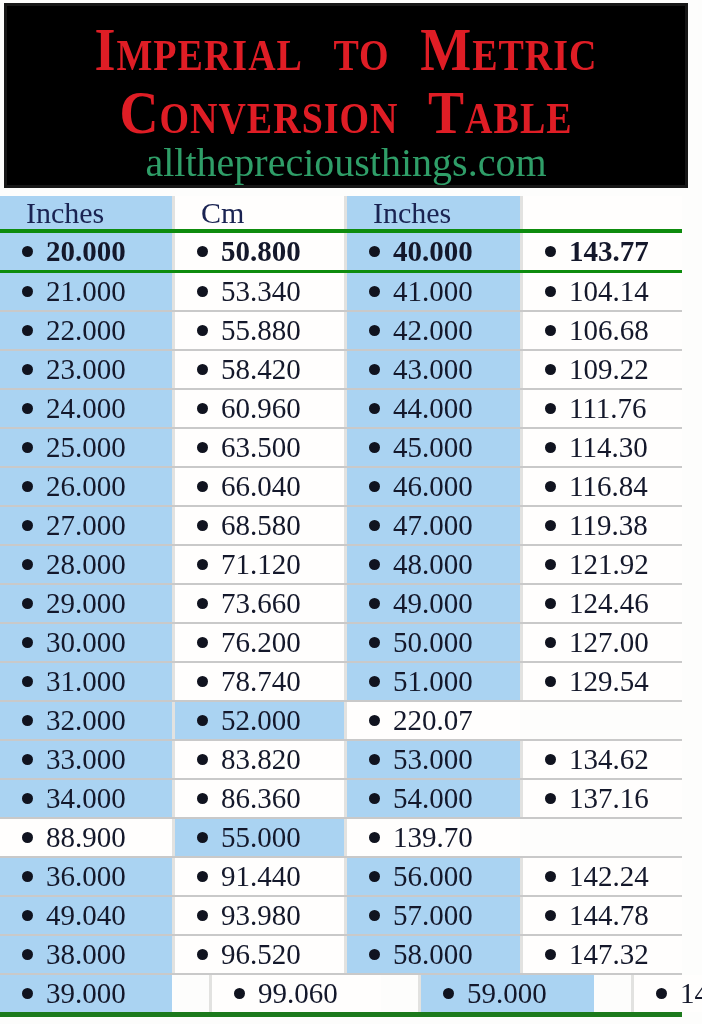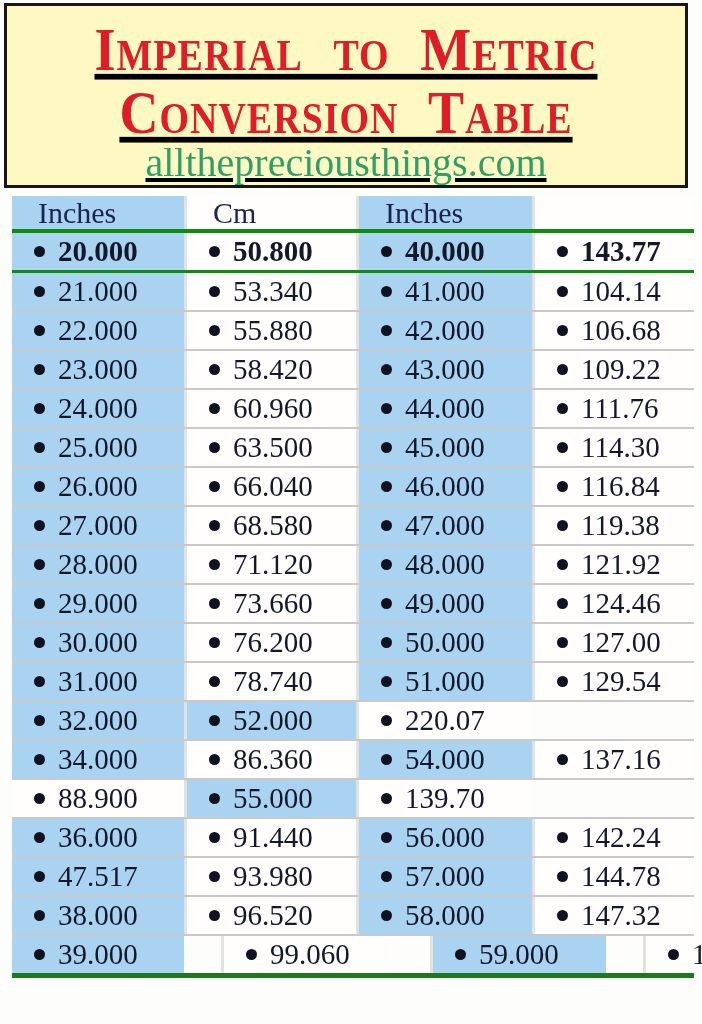--- a/index.html
+++ b/index.html
@@ -15,21 +15,21 @@
     font-family: "Liberation Serif", serif;
   }
 
   
   .header-box {
     position: absolute;
     left: 4px;
     top: 3px;
     width: 678px;
     height: 179px;
-    background: #fef9c3;
+    background: #000000;
     border: 3px solid #171717;
     text-align: center;
     box-sizing: content-box;
     text-decoration: underline;
   }
   .title {
     color: var(--title-red, #df1d25);
     font-weight: bold;
     font-variant: small-caps;
     font-size: 54px;
@@ -44,21 +44,21 @@
   .website {
     color: var(--website-green, #2f9e68);
     font-size: 40px;
     line-height: 42px;
     margin-top: 4px;
   }
 
   
   .conv-table {
     position: absolute;
-    left: 12px;
+    left: 0;
     top: 196px;
     width: 682px;
     border-bottom: 5px solid var(--bottom-green, #1c7a1c);
   }
   .row {
     display: grid;
     grid-template-columns: 172px 172px 176px 162px;
     border-bottom: 2px solid var(--row-divider, #c9c9c9);
   }
   .row.head { border-bottom: 4px solid var(--line-green, #0e8c0e); }
@@ -352,20 +352,38 @@
     <div class="cell c-blue">
       <span class="bullet"></span>
       <span class="val">52.000</span>
     </div>
     <div class="cell c-white">
       <span class="bullet"></span>
       <span class="val">220.07</span>
     </div>
   </div>
 
+  <div class="row">
+    <div class="cell c-blue">
+      <span class="bullet"></span>
+      <span class="val">33.000</span>
+    </div>
+    <div class="cell c-white">
+      <span class="bullet"></span>
+      <span class="val">83.820</span>
+    </div>
+    <div class="cell c-blue">
+      <span class="bullet"></span>
+      <span class="val">53.000</span>
+    </div>
+    <div class="cell c-white">
+      <span class="bullet"></span>
+      <span class="val">134.62</span>
+    </div>
+  </div>
 
   <div class="row">
     <div class="cell c-blue">
       <span class="bullet"></span>
       <span class="val">34.000</span>
     </div>
     <div class="cell c-white">
       <span class="bullet"></span>
       <span class="val">86.360</span>
     </div>
@@ -409,21 +427,21 @@
     </div>
     <div class="cell c-white">
       <span class="bullet"></span>
       <span class="val">142.24</span>
     </div>
   </div>
 
   <div class="row">
     <div class="cell c-blue">
       <span class="bullet"></span>
-      <span class="val">47.517</span>
+      <span class="val">49.040</span>
     </div>
     <div class="cell c-white">
       <span class="bullet"></span>
       <span class="val">93.980</span>
     </div>
     <div class="cell c-blue">
       <span class="bullet"></span>
       <span class="val">57.000</span>
     </div>
     <div class="cell c-white">

